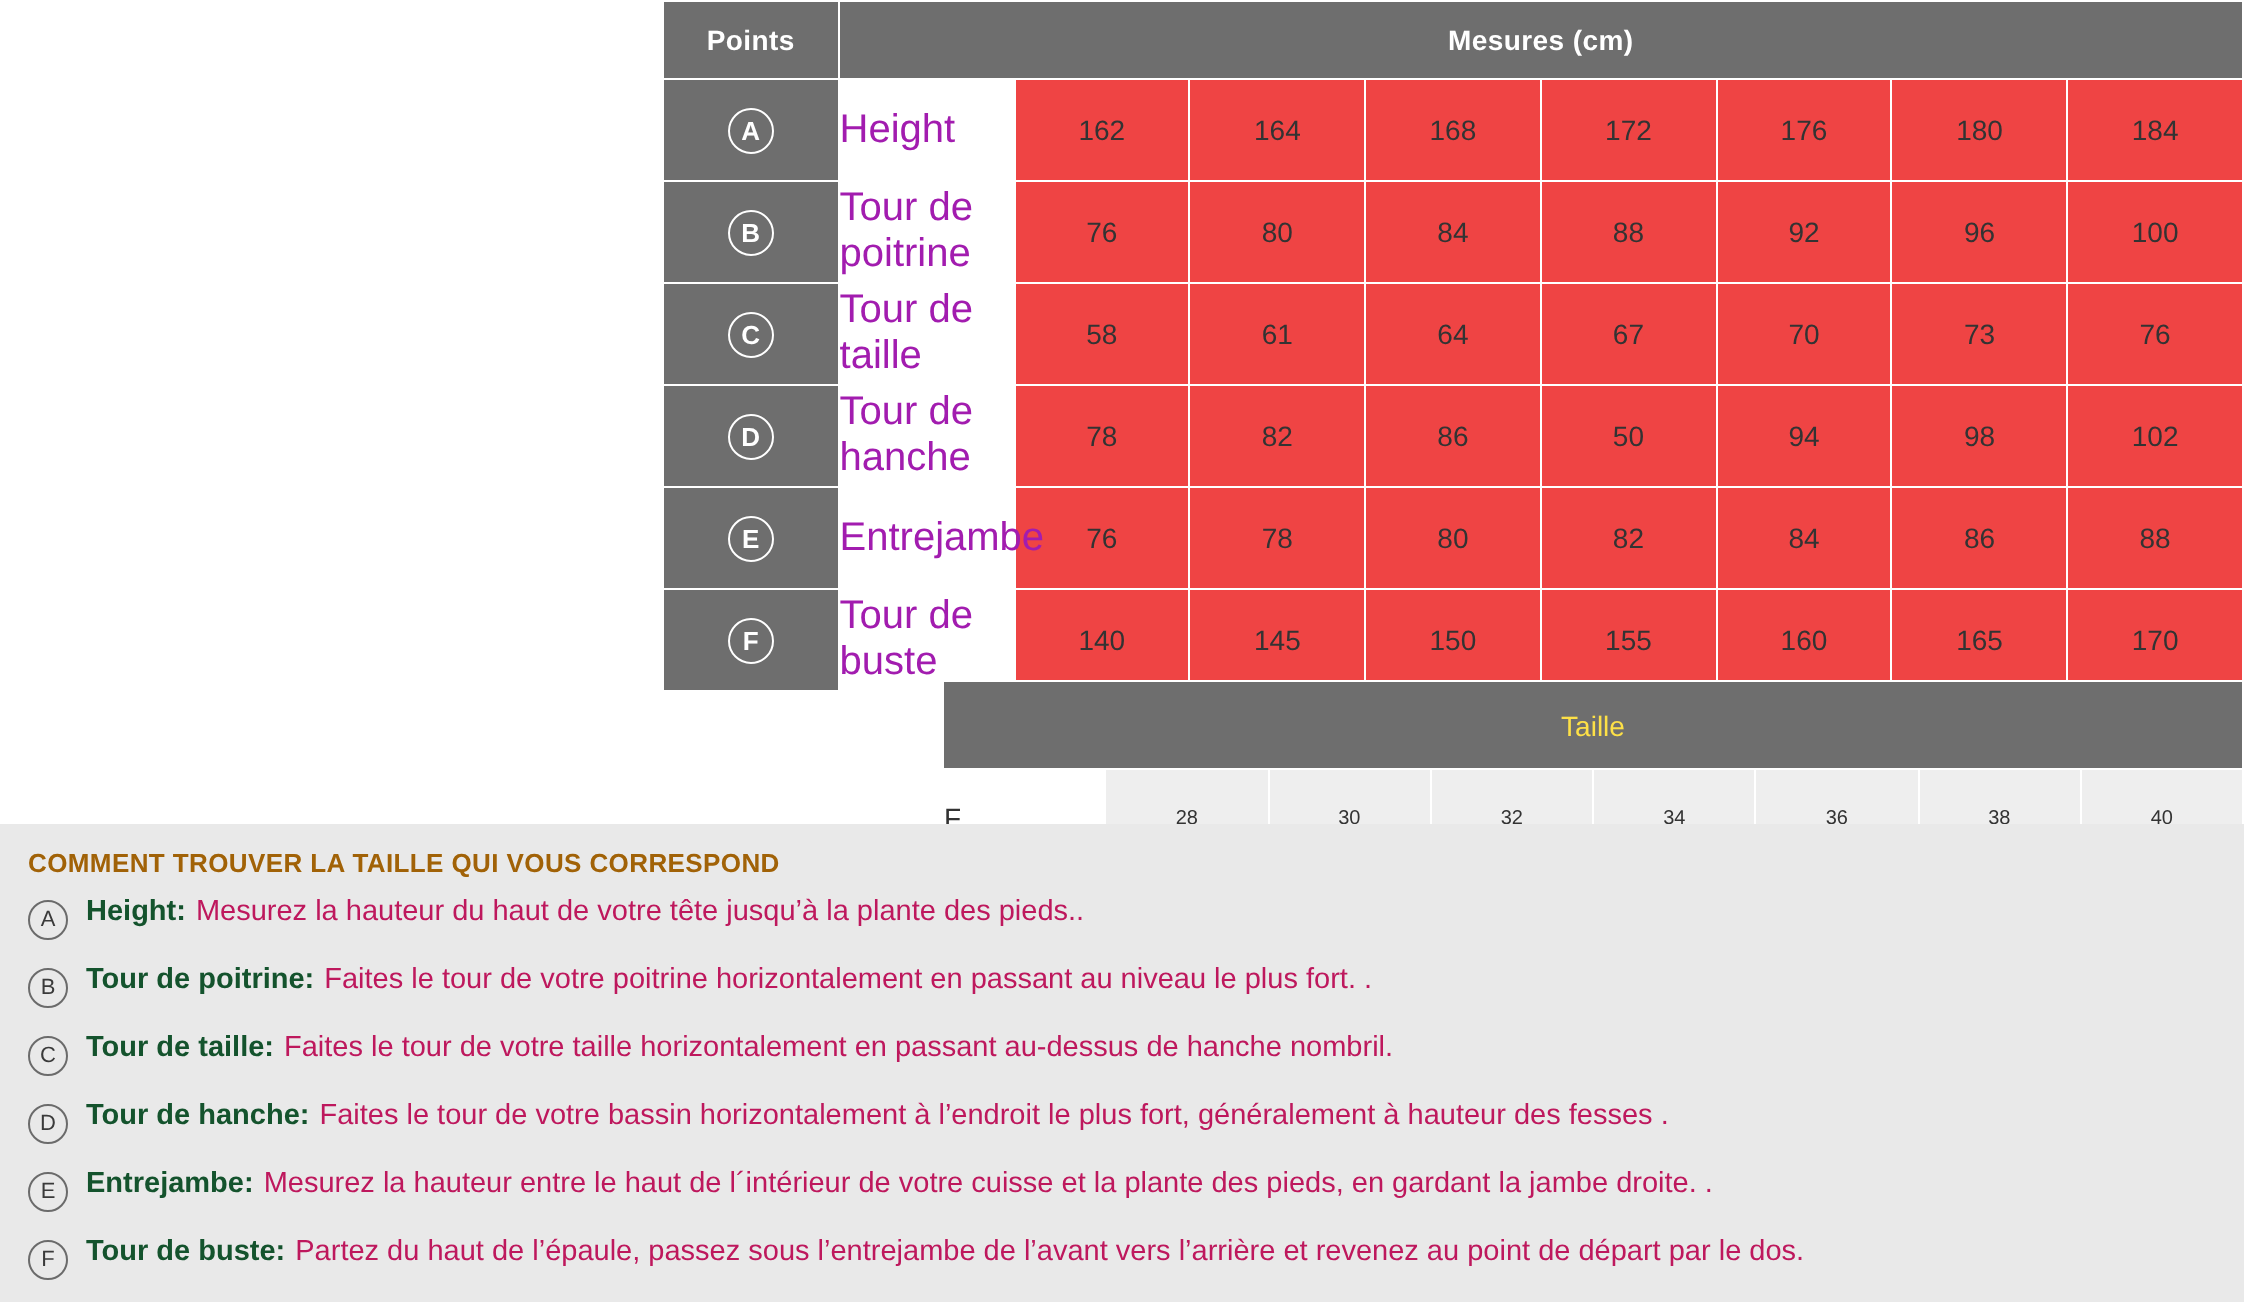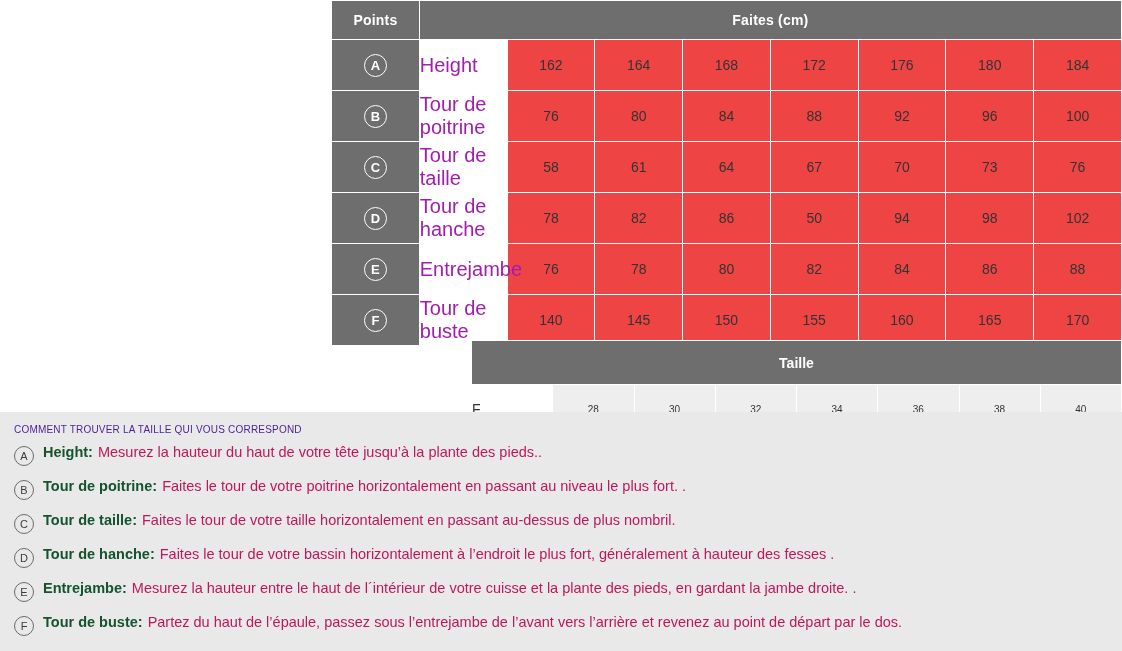--- a/index.html
+++ b/index.html
@@ -106,22 +106,22 @@
     width: 651px;
     table-layout: fixed;
   }
   table.st td {
     border: 1px solid #ffffff;
     padding: 0;
     margin: 0;
   }
   .st-hdr {
     background: #6e6e6e;
-    color: #ffffff;
-    font-weight: bold;
+    color: #fde047;
+    font-weight: normal;
     font-size: 14px;
     text-align: center;
     height: 43px;
   }
   .st-label {
     background: #ffffff;
     width: 226px;
     padding-left: 16px;
     font-size: 14px;
     color: #333333;
@@ -144,23 +144,23 @@
     left: 0px;
     top: 412px;
     width: 1122px;
     background: #e9e9e9;
     height: 239px;
     box-sizing: border-box;
     padding: 12px 12px 0 12px;
   }
 
   .legend-title {
-    font-size: 10px;
-    font-weight: normal;
-    color: #4c1d95;
+    font-size: 13px;
+    font-weight: bold;
+    color: #a16207;
     letter-spacing: .2px;
     margin: 0 0 8px 2px;
   }
 
   .legend-row {
     display: flex;
     align-items: baseline;
     height: 34px;
     margin-left: 2px;
   }
@@ -198,21 +198,21 @@
 </head>
 <body>
 
 <div class="page">
 
   <div class="table-wrap">
     <table class="mt">
       <tbody>
           <tr>
         <td class="hdr">Points</td>
-        <td class="hdr" colspan="8">Faites (cm)</td>
+        <td class="hdr" colspan="8">Mesures (cm)</td>
       </tr>
 
       <tr>
         <td class="pt-cell"><span class="circle">A</span></td>
         <td class="label-cell">Height</td>
         <td class="val-cell">162</td>
         <td class="val-cell">164</td>
         <td class="val-cell">168</td>
         <td class="val-cell">172</td>
         <td class="val-cell">176</td>
@@ -314,21 +314,21 @@
 
     <div class="legend-row">
       <span class="legend-badge">B</span>
       <span class="legend-term">Tour de poitrine:</span>
       <span class="legend-text">Faites le tour de votre poitrine horizontalement en passant au niveau le plus fort. .</span>
     </div>
 
     <div class="legend-row">
       <span class="legend-badge">C</span>
       <span class="legend-term">Tour de taille:</span>
-      <span class="legend-text">Faites le tour de votre taille horizontalement en passant au-dessus de plus nombril.</span>
+      <span class="legend-text">Faites le tour de votre taille horizontalement en passant au-dessus de hanche nombril.</span>
     </div>
 
     <div class="legend-row">
       <span class="legend-badge">D</span>
       <span class="legend-term">Tour de hanche:</span>
       <span class="legend-text">Faites le tour de votre bassin horizontalement à l’endroit le plus fort, généralement à hauteur des fesses .</span>
     </div>
 
     <div class="legend-row">
       <span class="legend-badge">E</span>

